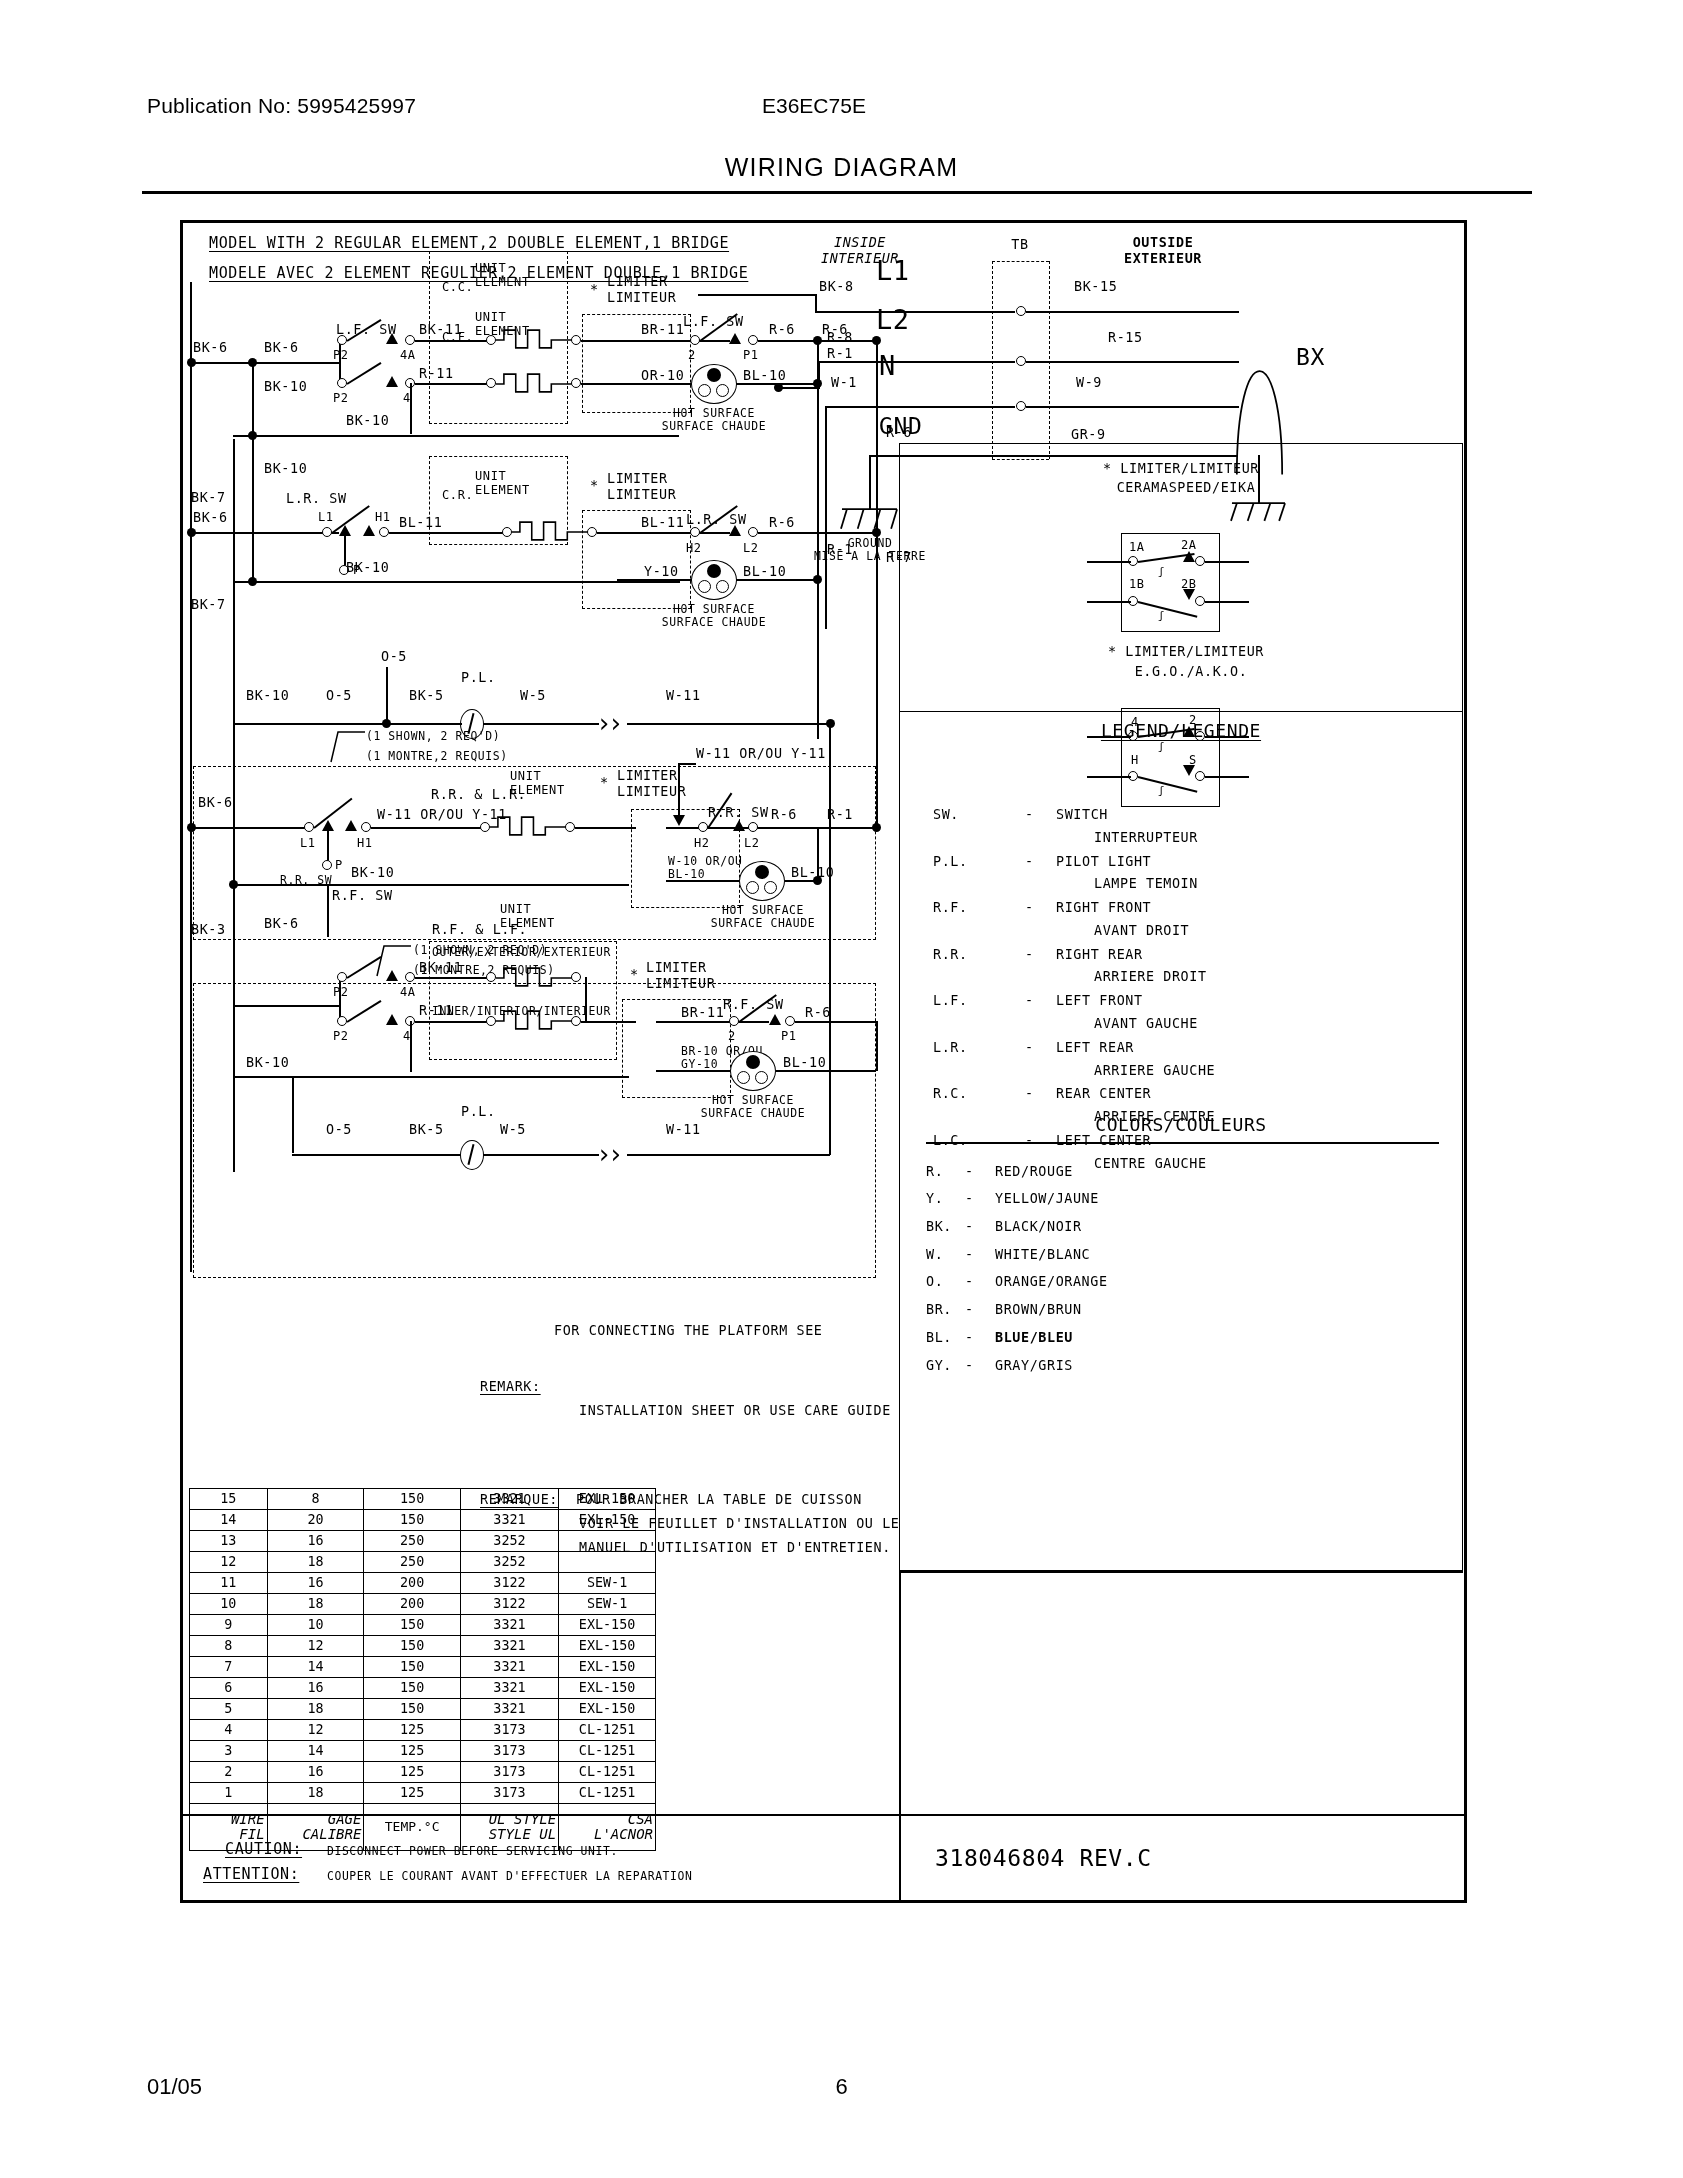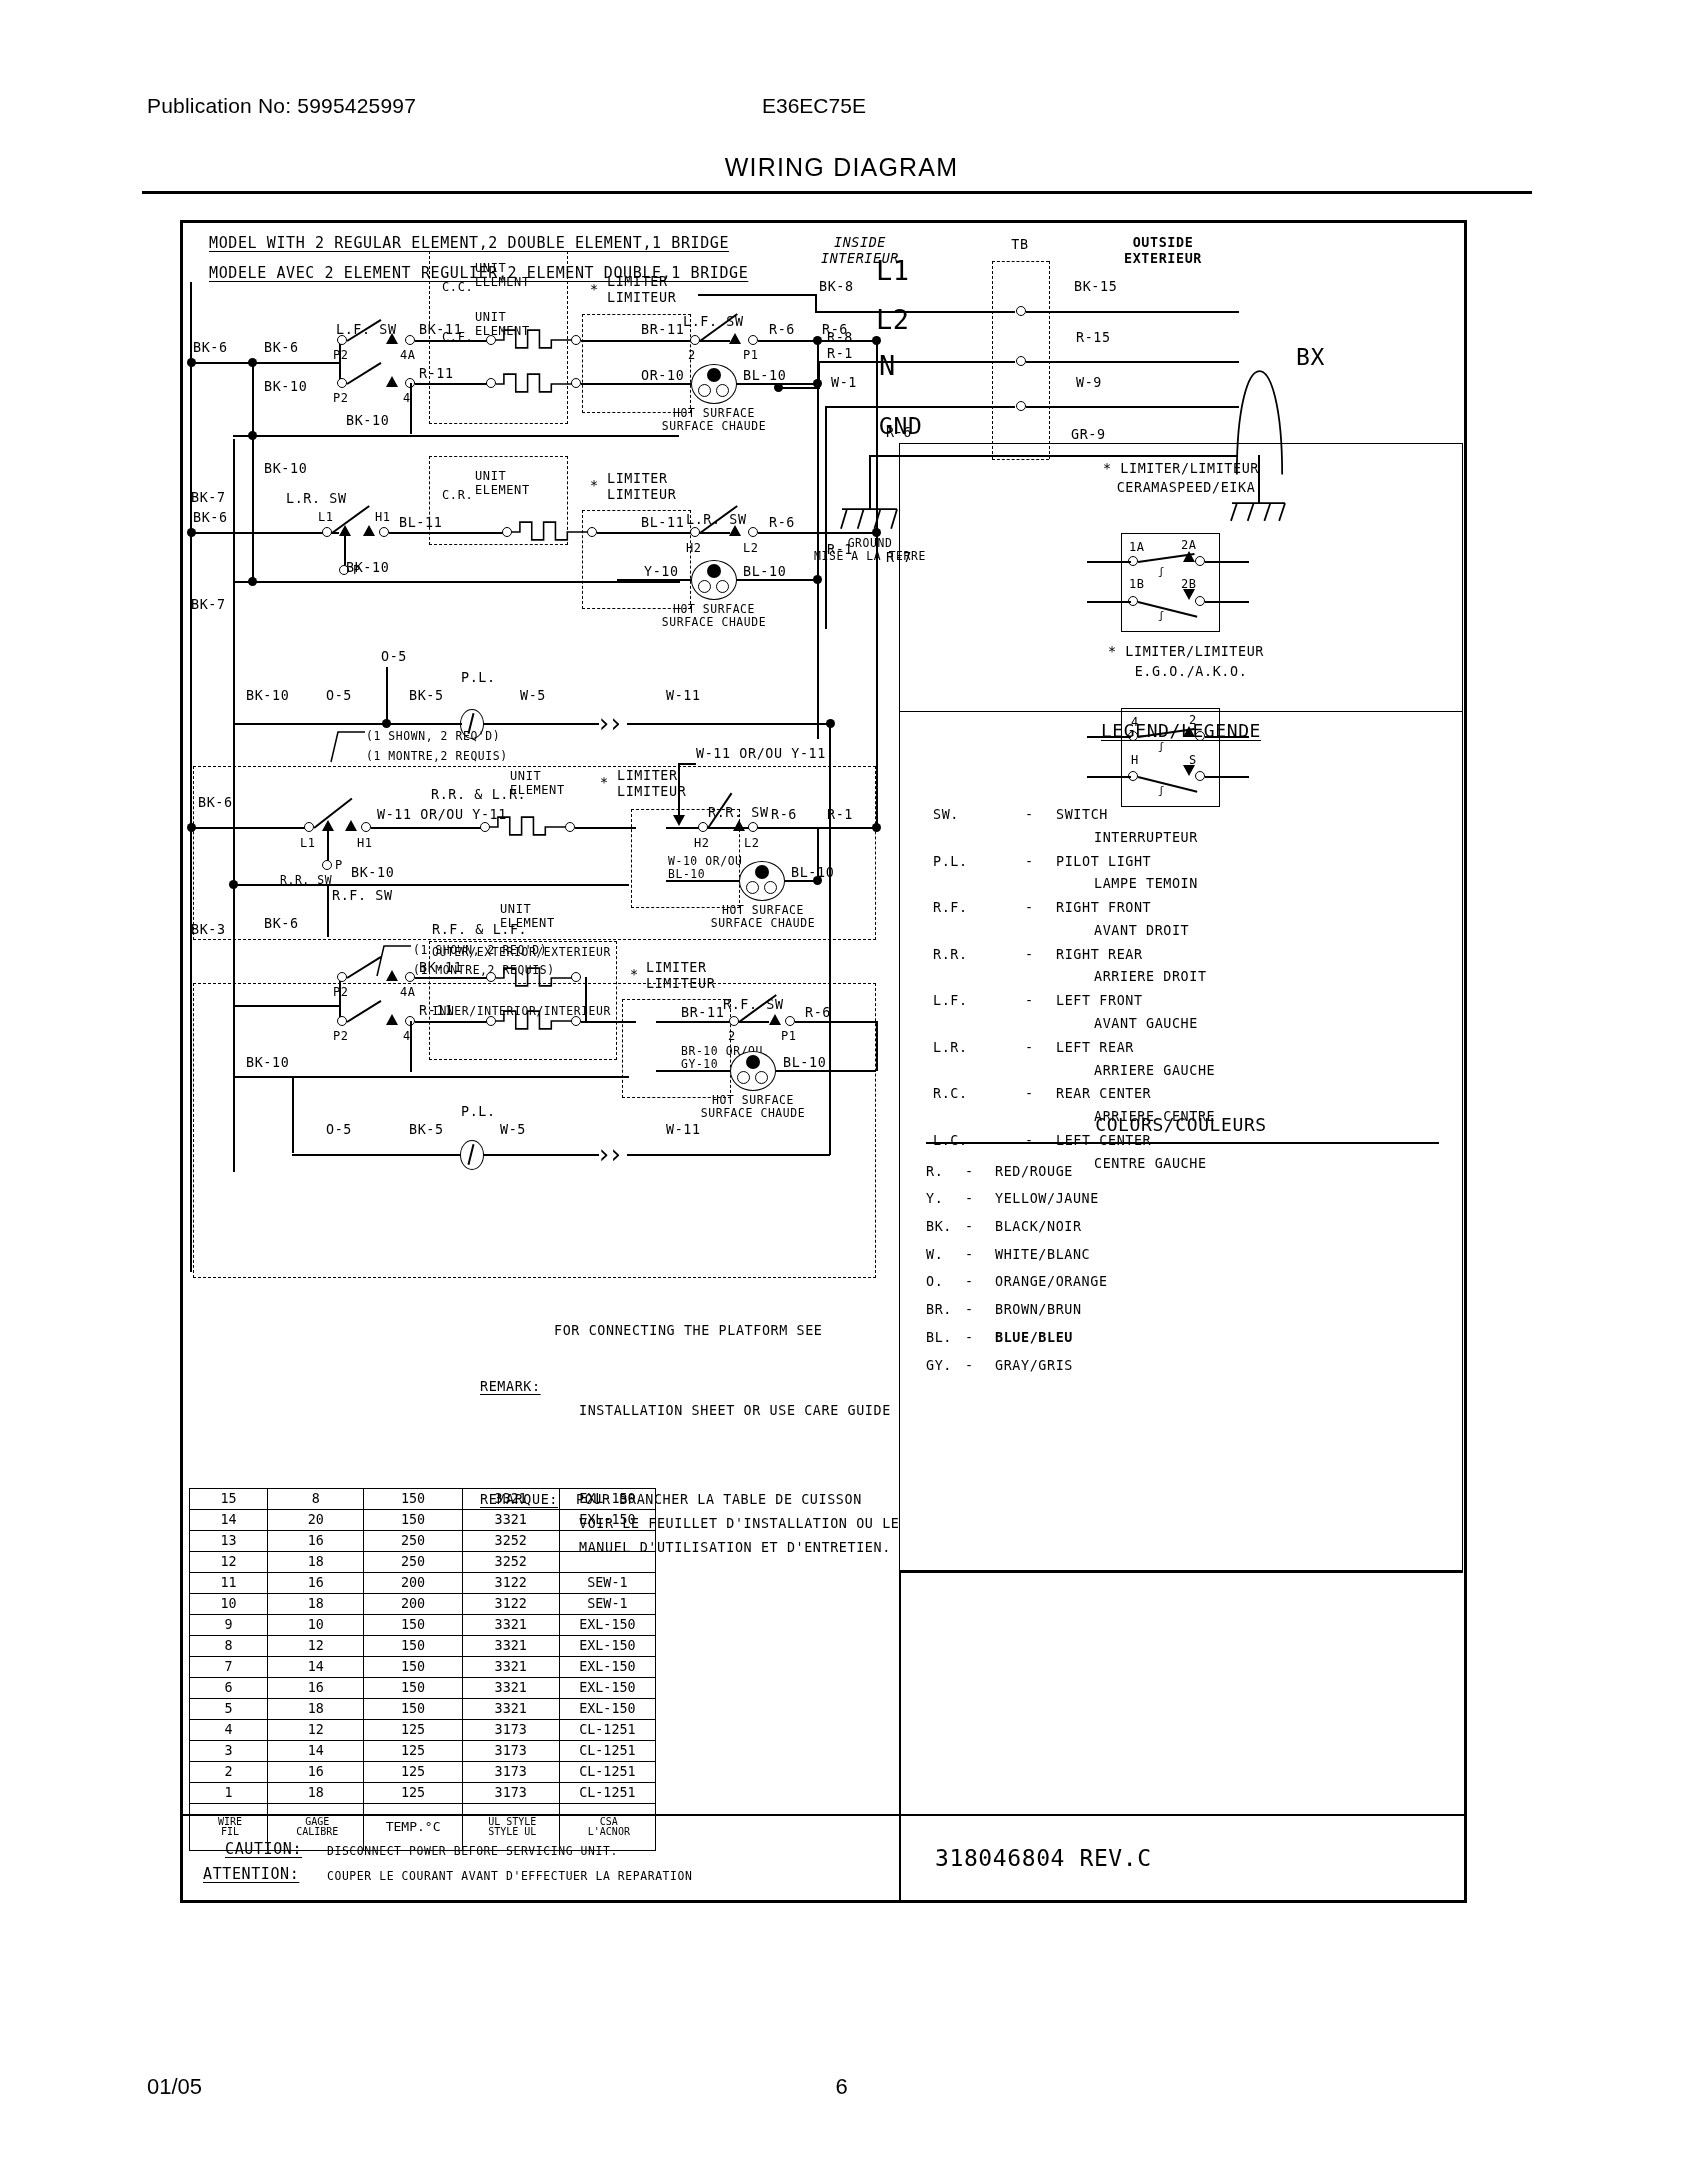--- a/index.html
+++ b/index.html
@@ -163,26 +163,27 @@
     font-size: 13.4px;
   }
   .wtable td {
     border: 1.4px solid #000;
     text-align: center;
     padding: 1px 2px;
     height: 18px;
     line-height: 1.05;
   }
   .wtable td.hdr {
-    text-align: center;
+    text-align: right;
     padding-left: 5px;
     height: 44px;
     vertical-align: middle;
-    font-size: 10px;
+    font-size: 14px;
     white-space: pre;
+    font-style: italic;
   }
   .wtable td.hdrc {
     text-align: center;
     height: 44px;
     vertical-align: middle;
     font-size: 13px;
     white-space: pre;
   }
   .col-w { width: 77px; }
   .col-g { width: 95px; }
@@ -222,21 +223,21 @@
     <div class="lbl s13" style="left:636px; top:56px;">BK-8</div>
     <div class="lbl s13" style="left:891px; top:56px;">BK-15</div>
     <div class="h" style="left:515px; top:71px; width:119px;"></div>
     <div class="v" style="left:632px; top:71px; height:18px;"></div>
     <div class="h" style="left:632px; top:88px; width:200px;"></div>
     <div class="term" style="left:833px; top:83px;"></div>
     <div class="h" style="left:843px; top:88px; width:213px;"></div>
 
     <div class="lbl s26" style="left:693px; top:81px;">L2</div>
     <div class="lbl s13" style="left:644px; top:107px;">R-8</div>
-    <div class="lbl s13" style="left:893px; top:107px;">R-15</div>
+    <div class="lbl s13" style="left:925px; top:107px;">R-15</div>
     <div class="h" style="left:635px; top:138px; width:197px;"></div>
     <div class="term" style="left:833px; top:133px;"></div>
     <div class="h" style="left:843px; top:138px; width:213px;"></div>
     <div class="v" style="left:635px; top:138px; height:28px;"></div>
     <div class="h" style="left:594px; top:164px; width:42px;"></div>
     <div class="dot" style="left:591px; top:160px;"></div>
 
     <div class="lbl s26" style="left:696px; top:127px;">N</div>
     <div class="lbl s13" style="left:648px; top:152px;">W-1</div>
     <div class="lbl s13" style="left:893px; top:152px;">W-9</div>

